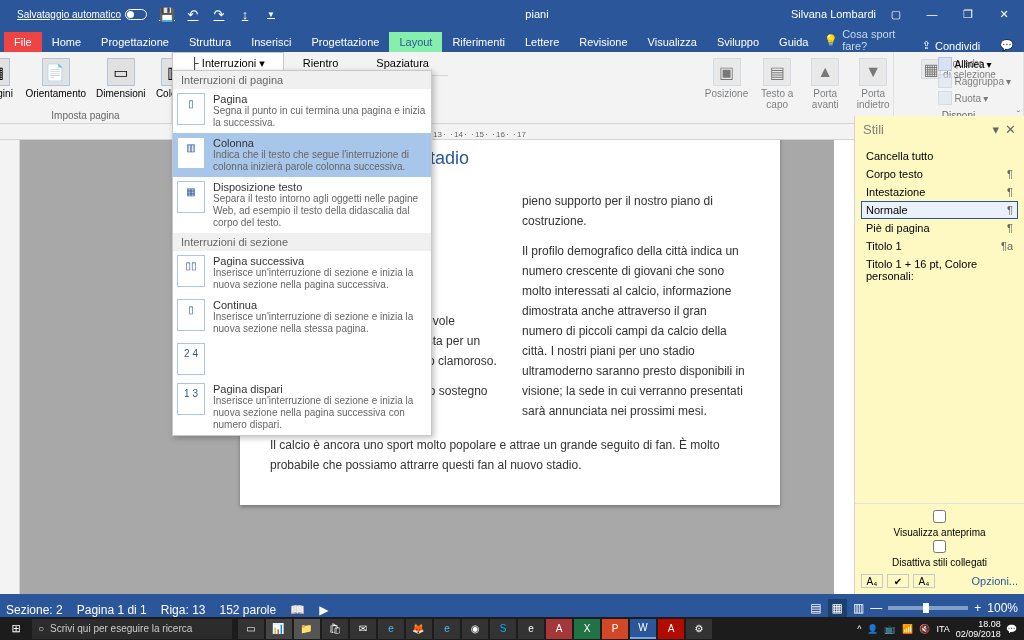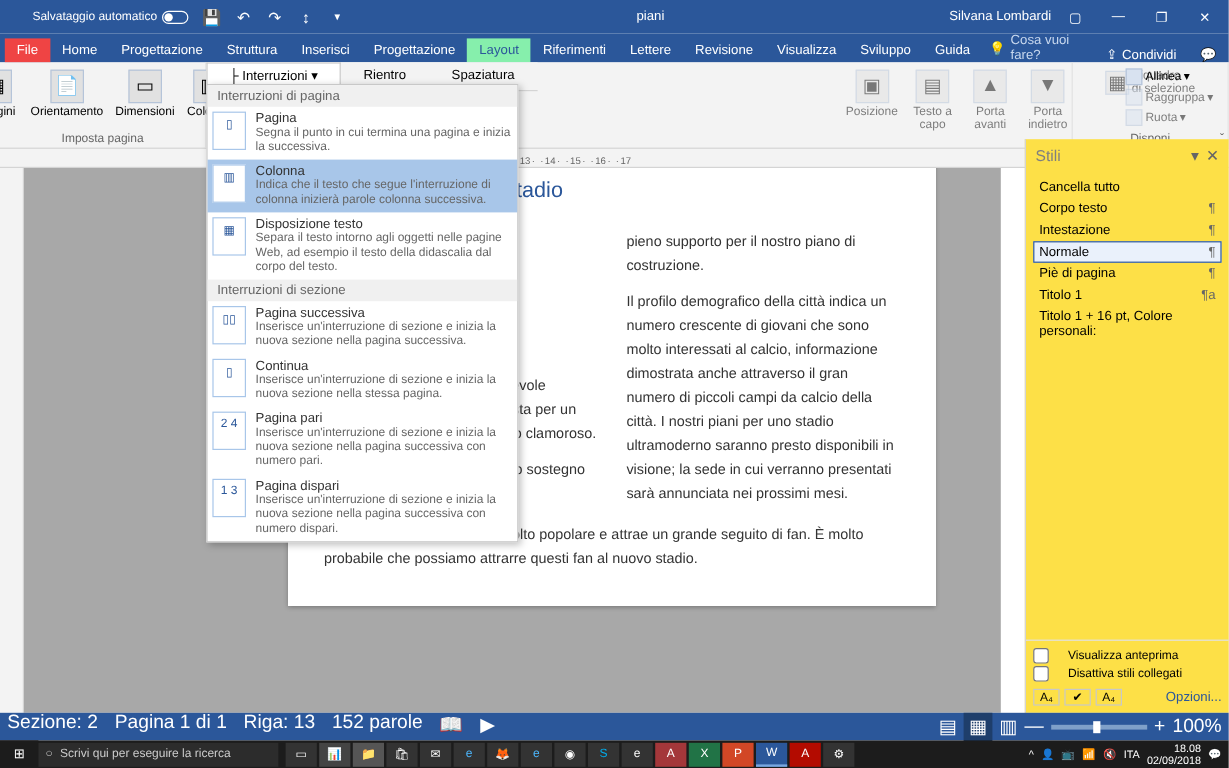--- a/index.html
+++ b/index.html
@@ -1,19 +1,19 @@
 <!DOCTYPE html>
 <html><head>
 <meta charset="utf-8">
 <style>
 * { margin: 0; padding: 0; box-sizing: border-box; font-family: "Segoe UI", sans-serif; }
 body { width: 1024px; height: 640px; overflow: hidden; background: #fff; position: relative; }
 
 .titlebar { height: 28px; background: #2b579a; display: flex; align-items: center; color: #fff; font-size: 11px; }
-.titlebar .left { display: flex; align-items: center; padding-left: 21px; gap: 2px; }
+.titlebar .left { display: flex; align-items: center; padding-left: 11px; gap: 2px; text-decoration: underline; }
 .titlebar .autosave { display: flex; align-items: center; gap: 4px; padding: 0 6px; font-size: 10px; }
 .toggle { width: 22px; height: 11px; border: 1px solid #fff; border-radius: 6px; position: relative; }
 .toggle::after { content: ""; position: absolute; width: 7px; height: 7px; background: #fff; border-radius: 50%; left: 1px; top: 1px; }
 .qat-btn { width: 24px; height: 24px; display: flex; align-items: center; justify-content: center; font-size: 13px; cursor: pointer; }
 .titlebar .center { flex: 1; text-align: center; }
 .titlebar .right { display: flex; align-items: center; gap: 4px; padding-right: 4px; }
 .win-btn { width: 32px; height: 24px; display: flex; align-items: center; justify-content: center; font-size: 11px; cursor: pointer; }
 
 .tabbar { height: 24px; background: #2b579a; display: flex; align-items: flex-end; color: #fff; font-size: 11px; }
 .tab { padding: 4px 10px; cursor: pointer; }
@@ -50,34 +50,34 @@
 .ruler-h { height: 16px; background: #f3f3f3; border-bottom: 1px solid #d4d4d4; display: flex; font-size: 8px; color: #666; padding-left: 20px; }
 .ruler-v { position: absolute; left: 0; top: 140px; width: 20px; bottom: 46px; background: #f3f3f3; border-right: 1px solid #d4d4d4; }
 
 .doc-area { position: absolute; left: 20px; top: 140px; right: 190px; bottom: 46px; background: #a8a8a8; overflow: hidden; }
 .page { position: absolute; left: 220px; top: -16px; width: 540px; background: #fff; padding: 24px 30px 30px 30px; box-shadow: 0 2px 4px rgba(0,0,0,.3); }
 .page h1 { color: #2b579a; font-size: 18px; font-weight: normal; margin-bottom: 22px; }
 .cols { display: flex; gap: 24px; font-size: 12px; line-height: 20px; color: #333; }
 .cols .col { flex: 1; }
 .fullw { font-size: 12px; line-height: 20px; color: #333; margin-top: 14px; }
 
-.styles-pane { position: absolute; right: 0; top: 116px; width: 170px; bottom: 46px; background: #fde047; border-left: 1px solid #d4d4d4; font-size: 11px; display: flex; flex-direction: column; }
+.styles-pane { position: absolute; right: 0; top: 116px; width: 170px; bottom: 46px; background: #fef9c3; border-left: 1px solid #d4d4d4; font-size: 11px; display: flex; flex-direction: column; }
 .sp-head { padding: 6px 8px; color: #7f7f7f; font-size: 13px; display: flex; align-items: center; }
 .sp-head .icons { margin-left: auto; display: flex; gap: 6px; color: #666; cursor: pointer; }
 .sp-list { flex: 1; padding: 4px 6px; overflow: auto; }
 .sp-item { padding: 2px 4px; display: flex; align-items: center; cursor: pointer; font-size: 11px; border: 1px solid transparent; }
 .sp-item.sel { border: 1px solid #2b579a; background: #eaf1fb; }
 .sp-item .pilcrow { margin-left: auto; color: #666; font-size: 11px; }
 .sp-footer { border-top: 1px solid #e1e1e1; padding: 6px; font-size: 10px; }
-.sp-footer label { display: flex; align-items: center; gap: 16px; margin-bottom: 2px; }
+.sp-footer label { display: flex; align-items: center; gap: 4px; margin-bottom: 2px; flex-direction: column; }
 .sp-btns { display: flex; gap: 4px; margin-top: 6px; align-items: center; }
 .sp-btns .sb { width: 22px; height: 14px; border: 1px solid #c8c8c8; display: flex; align-items: center; justify-content: center; font-size: 10px; cursor: pointer; }
 .sp-btns .opz { margin-left: auto; color: #2b579a; cursor: pointer; font-size: 11px; }
 
-.statusbar { position: absolute; left: 0; right: 0; bottom: 23px; height: 23px; background: #2b579a; color: #fff; font-size: 16px; display: flex; align-items: flex-start; padding: 0 6px; gap: 14px; }
+.statusbar { position: absolute; left: 0; right: 0; bottom: 23px; height: 23px; background: #2b579a; color: #fff; font-size: 12px; display: flex; align-items: flex-end; padding: 0 6px; gap: 14px; }
 .statusbar .right { margin-left: auto; display: flex; align-items: center; gap: 6px; }
 .zoom-slider { width: 80px; height: 4px; background: #7fa0c9; position: relative; }
 .zoom-slider::after { content: ""; position: absolute; left: 35px; top: -3px; width: 6px; height: 10px; background: #fff; }
 
 .taskbar { position: absolute; left: 0; right: 0; bottom: 0; height: 23px; background: #1c1c1c; display: flex; align-items: center; font-size: 11px; color: #fff; }
 .taskbar .start { width: 32px; height: 23px; display: flex; align-items: center; justify-content: center; background: #1c1c1c; cursor: pointer; }
 .taskbar .search { flex: none; width: 200px; height: 20px; background: #2c2c2c; display: flex; align-items: center; padding: 0 6px; gap: 6px; font-size: 10px; color: #ccc; }
 .taskbar .apps { display: flex; gap: 2px; margin-left: 6px; }
 .taskbar .app { width: 26px; height: 20px; background: #333; display: flex; align-items: center; justify-content: center; font-size: 10px; cursor: pointer; }
 .taskbar .tray { margin-left: auto; display: flex; align-items: center; gap: 6px; padding-right: 6px; font-size: 9px; }
@@ -120,21 +120,21 @@
   <div class="tab">Progettazione</div>
   <div class="tab active">Layout</div>
   <div class="tab">Riferimenti</div>
   <div class="tab">Lettere</div>
   <div class="tab">Revisione</div>
   <div class="tab">Visualizza</div>
   <div class="tab">Sviluppo</div>
   <div class="tab">Guida</div>
   <div class="tell-me">
     <span>💡</span>
-    <span>Cosa vuoi fare?</span>
+    <span>Cosa sport fare?</span>
   </div>
   <div class="share">
     <span>⇪</span>
     <span>Condividi</span>
   </div>
   <div class="comments-ic">💬</div>
 </div>
 
 <div class="ribbon">
   <div class="rgroup" style="width:172px">
@@ -242,24 +242,20 @@
   </div>
   <div class="dd-item">
     <div class="dd-ic">▯</div>
     <div class="dd-txt">
         <div class="ttl">Continua</div>
         <div class="desc">Inserisce un'interruzione di sezione e inizia la nuova sezione nella stessa pagina.</div>
       </div>
   </div>
   <div class="dd-item">
     <div class="dd-ic">2 4</div>
-    <div class="dd-txt">
-        <div class="ttl">Pagina pari</div>
-        <div class="desc">Inserisce un'interruzione di sezione e inizia la nuova sezione nella pagina successiva con numero pari.</div>
-      </div>
   </div>
   <div class="dd-item">
     <div class="dd-ic">1 3</div>
     <div class="dd-txt">
         <div class="ttl">Pagina dispari</div>
         <div class="desc">Inserisce un'interruzione di sezione e inizia la nuova sezione nella pagina successiva con numero dispari.</div>
       </div>
   </div>
 </div>
 

